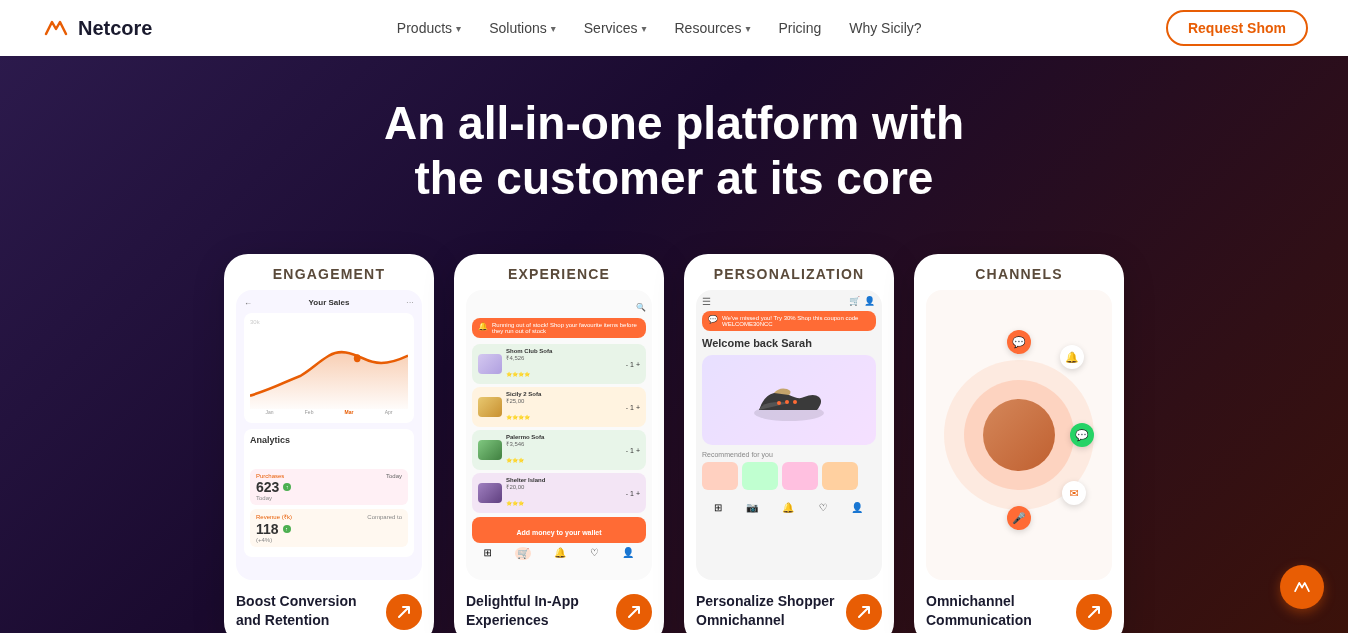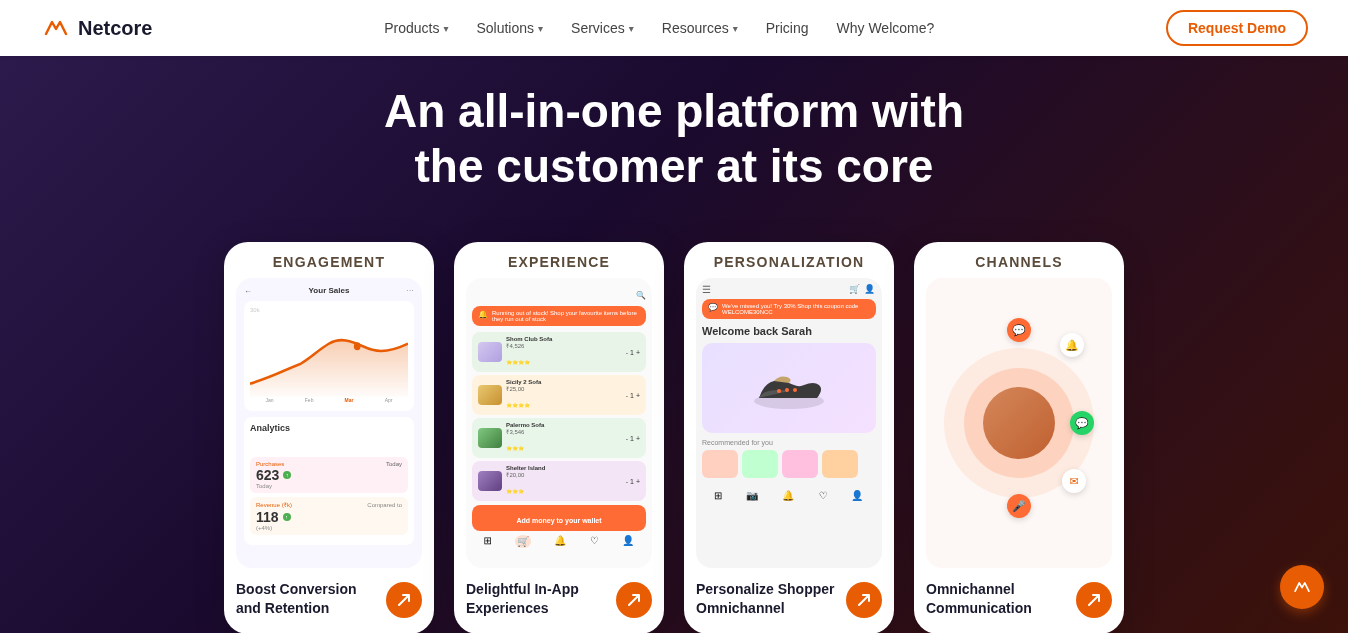--- a/index.html
+++ b/index.html
@@ -31,21 +31,21 @@
 
     
     .hero {
       background: linear-gradient(135deg, #2d1b4e 0%, #1a0a2e 40%, #3d1208 100%);
       min-height: 633px; padding-top: 56px;
       display: flex; flex-direction: column; align-items: center;
     }
     .hero-title {
       color: #fff; font-size: 46px; font-weight: 700;
       text-align: center; line-height: 1.2;
-      margin-top: 28px; margin-bottom: 48px;
+      margin-top: 40px; margin-bottom: 48px;
       max-width: 700px;
     }
 
     
     .cards-row {
       display: flex; gap: 20px; justify-content: center;
       padding: 0 24px 40px;
     }
     .card {
       background: #fff; border-radius: 24px;
@@ -176,24 +176,24 @@
       <span class="nav-chevron chevron-icon"></span>
     </a>
     <a class="nav-link">
       <span>Resources</span>
       <span class="nav-chevron chevron-icon"></span>
     </a>
     <a class="nav-link">
       <span>Pricing</span>
     </a>
     <a class="nav-link">
-      <span>Why Welcome?</span>
+      <span>Why Sicily?</span>
     </a>
   </div>
-  <button class="nav-cta">Request Demo</button>
+  <button class="nav-cta">Request Shom</button>
 </nav>
 
 <section class="hero">
   <h1 class="hero-title">
     <span>An all-in-one platform with</span><br>
     <span>the customer at its core</span>
   </h1>
 
   <div class="cards-row">
 

